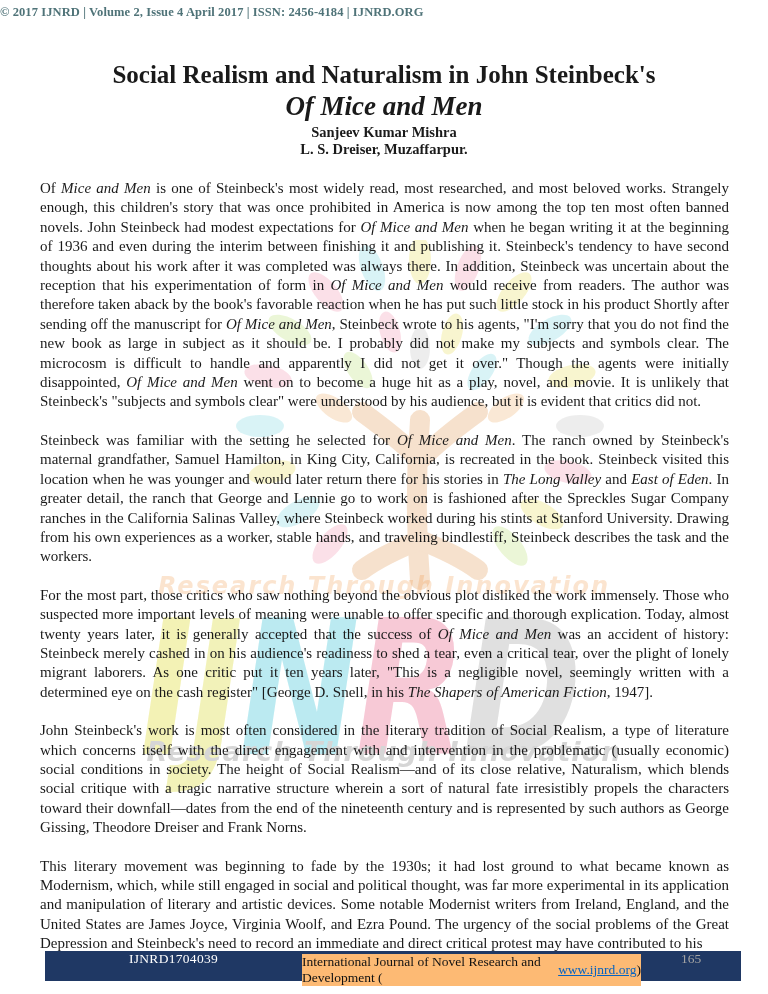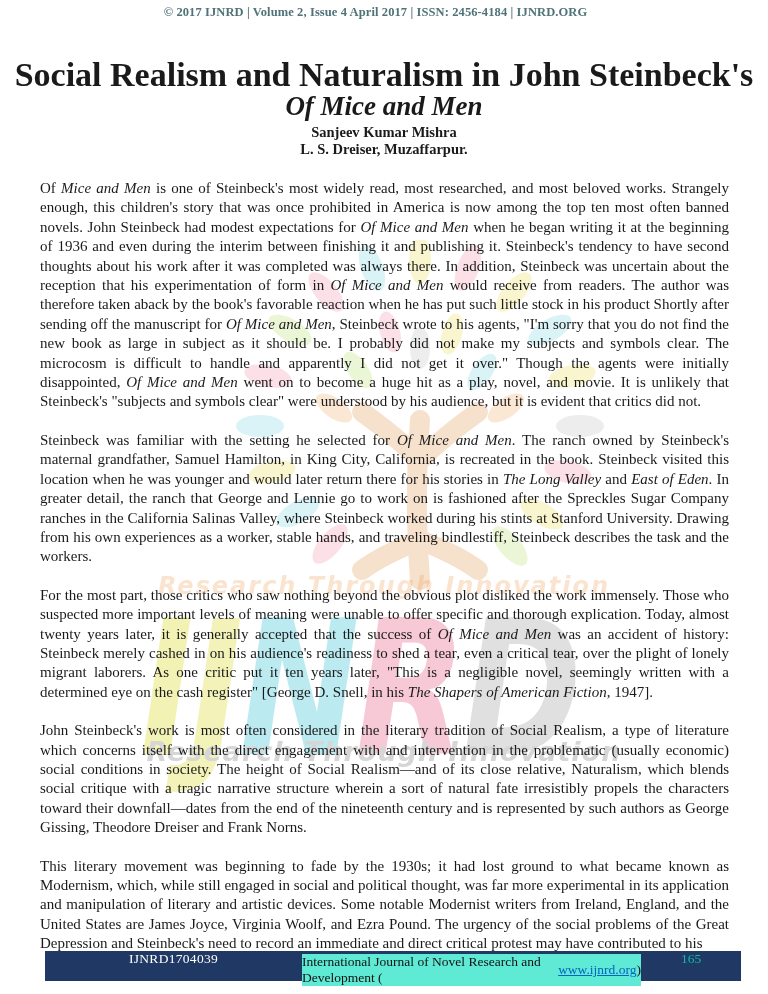--- a/index.html
+++ b/index.html
@@ -29,44 +29,44 @@
   }
   .wm-tagline-ghost {
     position:absolute; left:0; width:100%; text-align:center; top:572px;
     font-family:"DejaVu Sans", sans-serif; font-weight:bold; font-size:24px;
     color:rgba(238,150,70,0.26); letter-spacing:2px; filter:blur(0.5px);
   }
 
   
   .content { position:relative; z-index:1; }
   .header-meta {
-    padding:5px 17px 0 0; text-align:center;
+    padding:5px 17px 0 0; text-align:left;
     font-size:12.5px; font-weight:bold; color:#4f7378; letter-spacing:.1px;
   }
   .title-block { margin-top:13px; text-align:center; font-weight:bold; }
-  .title-line1 { font-size:34px; line-height:32px;margin-top:39px; }
+  .title-line1 { font-size:25px; line-height:32px;margin-top:39px; }
   .title-line2 { font-size:27px; line-height:31px; font-style:italic; }
   .author-block { margin-top:2px; text-align:center; font-weight:bold;
                   font-size:14.5px; line-height:16.5px; }
   .article {
     margin-top:22px; padding:0 39px 0 40px;
     font-size:15px; line-height:19.4px; text-align:justify;
   }
   .article p { margin-bottom:19px; }
 
   
   .footer-bar {
     position:absolute; left:45px; bottom:13px; width:696px; height:30px;
     display:flex; align-items:flex-start; background:#1f3864; z-index:2;
     font-size:13.5px;
   }
   .footer-cell { display:flex; align-items:center; justify-content:center; }
   .footer-id { width:257px; color:#ffffff; letter-spacing:.3px; }
-  .footer-journal { flex:1; background:#5eead4; margin:3px 0; color:#111111; }
-  .footer-page { width:100px; color:#14b8a6; }
+  .footer-journal { flex:1; background:#fdba74; margin:3px 0; color:#111111; }
+  .footer-page { width:100px; color:#a3a3a3; }
   .footer-journal a { color:#0563c1; text-decoration:underline; }
 </style>
 </head>
 <body>
 
 <div class="page">
 
   <div class="watermark">
     <svg class="wm-tree" width="380" height="360" viewBox="0 0 380 360">
       <path class="trunk" d="M190 340 C186 290, 186 230, 190 180"></path>

